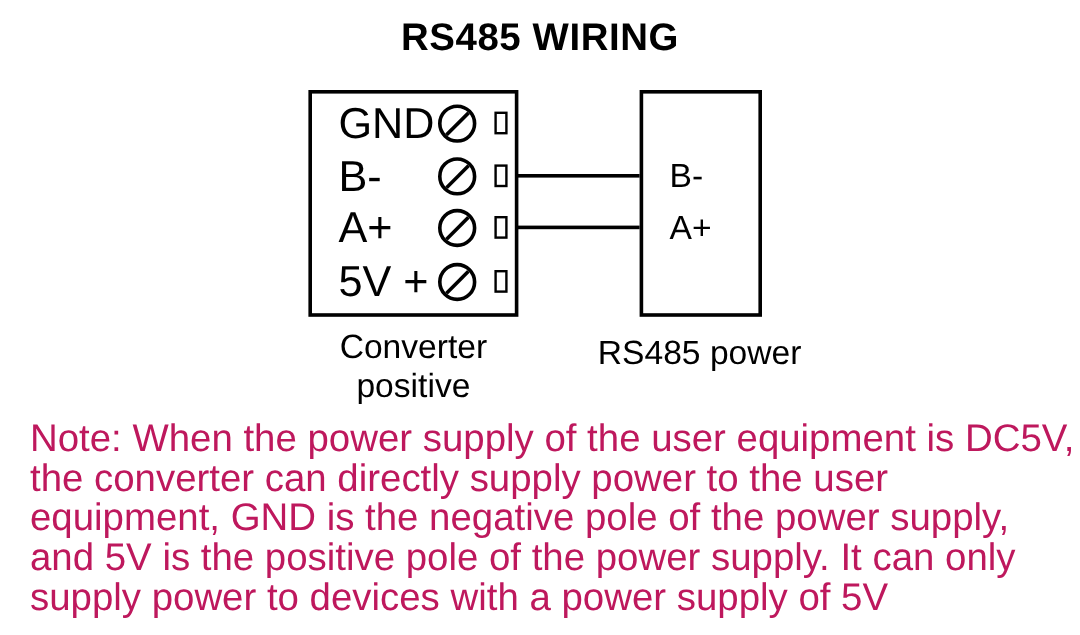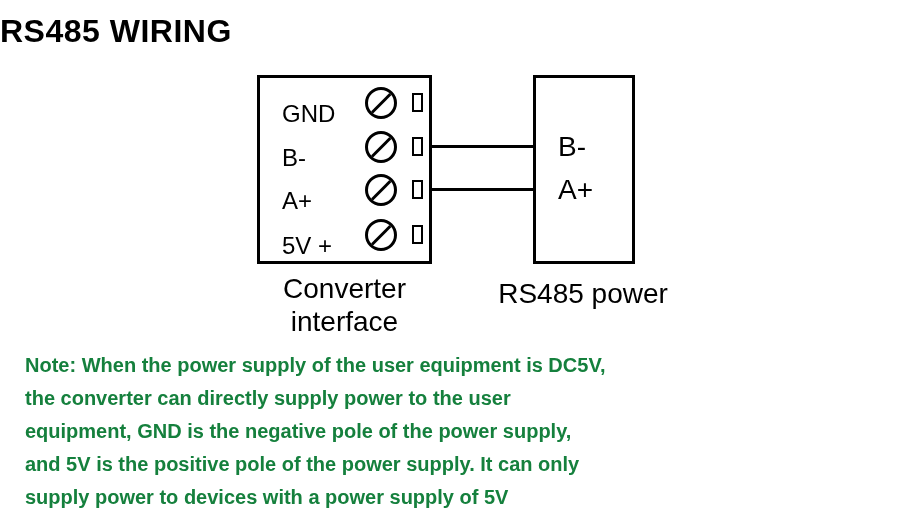--- a/index.html
+++ b/index.html
@@ -10,21 +10,21 @@
     background: #ffffff;
     font-family: "Liberation Sans", sans-serif;
     color: #000000;
     overflow: hidden;
   }
   .title {
     position: absolute;
     top: 13px;
     left: 0;
     width: 900px;
-    text-align: left;
+    text-align: center;
     font-size: 32px;
     font-weight: 700;
     letter-spacing: 0.5px;
     color: #000000;
   }
   .box {
     position: absolute;
     border: 3px solid #000000;
     box-sizing: border-box;
     background: #ffffff;
@@ -36,23 +36,22 @@
   .term-row:nth-of-type(1) { top: 10px; }
   .term-row:nth-of-type(2) { top: 54px; }
   .term-row:nth-of-type(3) { top: 97px; }
   .term-row:nth-of-type(4) { top: 142px; text-align: right; }
 
   .term-label {
     position: absolute;
     left: 22px;
     top: 50%;
     transform: translateY(-50%);
-    font-size: 24px;
+    font-size: 36px;
     white-space: nowrap;
-    margin-top: 11px;
   }
   .screw {
     position: absolute;
     left: 105px;
     top: -1px;
     width: 26px;
     height: 26px;
     border: 3px solid #000000;
     border-radius: 50%;
     overflow: hidden;
@@ -104,25 +103,24 @@
     color: #000000;
   }
   .caption-converter { left: 257px; top: 272px; width: 175px; white-space: pre-line; }
   .caption-device    { left: 473px; top: 277px; width: 220px; white-space: nowrap; }
 
   .note {
     position: absolute;
     left: 25px;
     top: 349px;
     width: 875px;
-    font-size: 20px;
+    font-size: 32px;
     line-height: 33px;
-    color: #15803d;
+    color: #be185d;
     white-space: pre-line;
-    font-weight: bold;
   }
 </style>
 </head>
 <body>
 
 <div class="page">
 
   <div class="title">RS485 WIRING</div>
 
   <div class="box converter-box">
@@ -158,21 +156,21 @@
 
   <div class="wire wire-b"></div>
   <div class="wire wire-a"></div>
 
   <div class="box device-box">
     <div class="device-pin device-pin-b">B-</div>
     <div class="device-pin device-pin-a">A+</div>
   </div>
 
   <div class="caption caption-converter">Converter
-interface</div>
+positive</div>
   <div class="caption caption-device">RS485 power</div>
 
   <div class="note">Note: When the power supply of the user equipment is DC5V,
 the converter can directly supply power to the user
 equipment, GND is the negative pole of the power supply,
 and 5V is the positive pole of the power supply. It can only
 supply power to devices with a power supply of 5V</div>
 
 </div>
 

